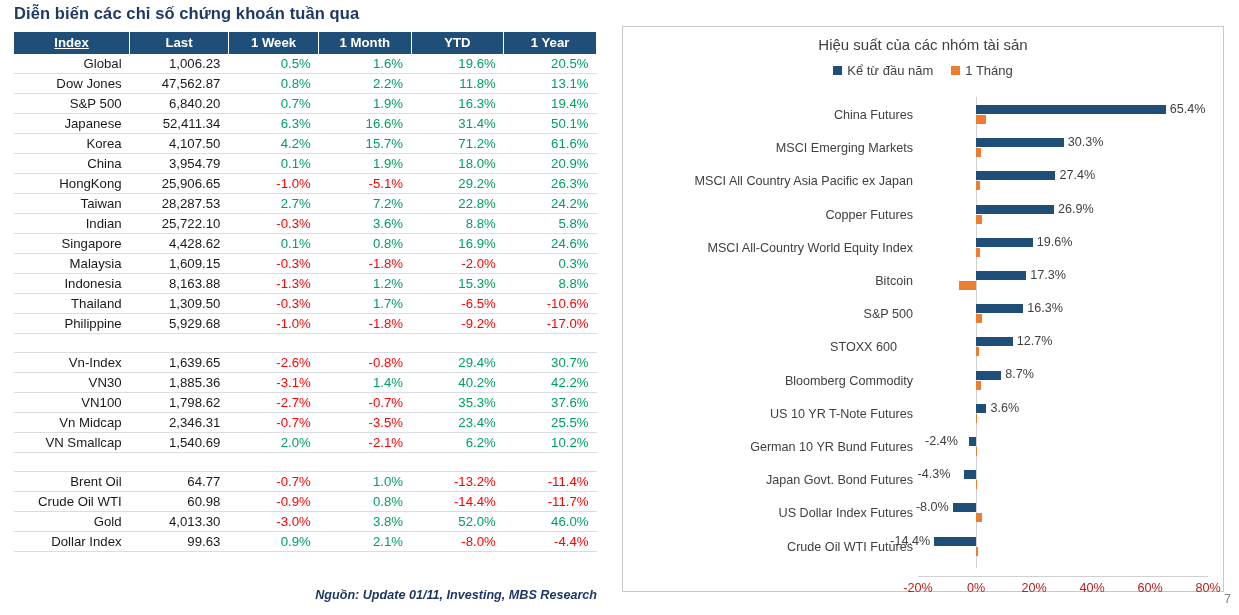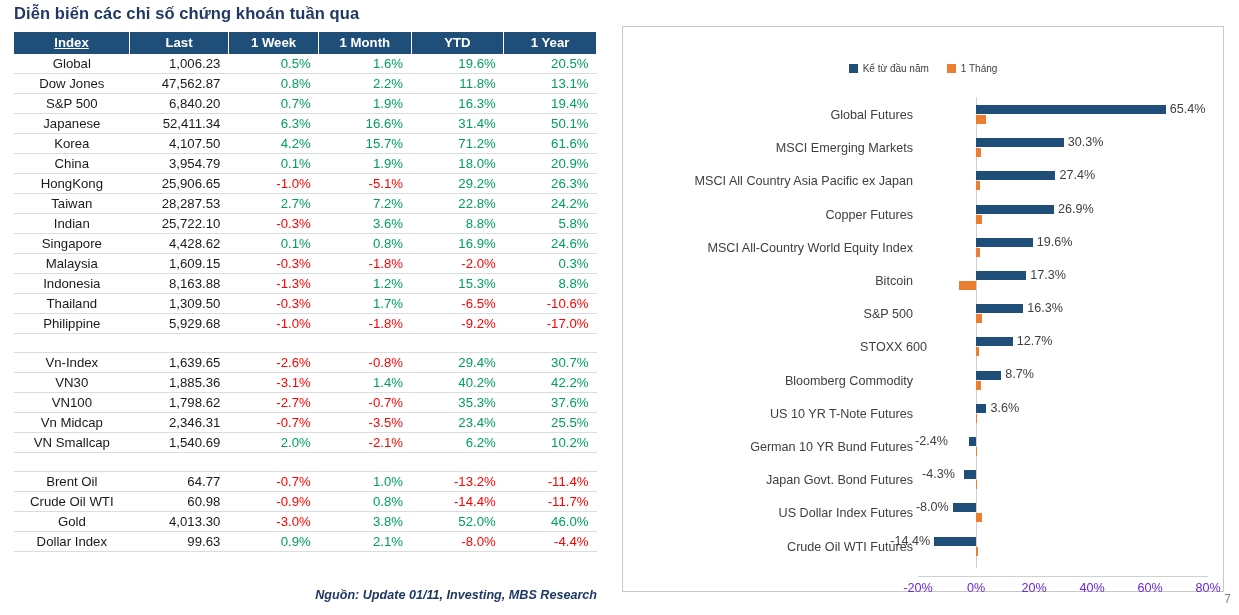--- a/index.html
+++ b/index.html
@@ -53,21 +53,21 @@
   table.idx th.col-last  { width: 95px; }
   table.idx th.col-num   { width: 95px; }
 
   table.idx td {
     padding: 1.5px 8px 1.5px 8px;
     border-bottom: 1px solid #d9dde3;
     white-space: nowrap;
     font-size: 13.2px;
     line-height: 16px;
   }
-  table.idx td.name { text-align: center; }
+  table.idx td.name { text-align: right; }
   table.idx td.num  { text-align: right; }
   table.idx tr.spacer td {
     height: 15px;
     border-bottom: 1px solid #d9dde3;
   }
   .pos { color: #00A060; }
   .neg { color: #FF0000; }
   .neu { color: #1a1a1a; }
 
   #source-note {
@@ -103,21 +103,21 @@
     color: #404040;
   }
   #chart-legend {
     position: absolute;
     left: 0;
     top: 36px;
     width: 100%;
     display: flex;
     justify-content: center;
     gap: 18px;
-    font-size: 10px;
+    font-size: 13px;
     color: #404040;
     align-items: center;
   }
   .legend-item { display: flex; align-items: center; gap: 5px; }
   .legend-swatch {
     width: 9px; height: 9px; display: inline-block;
   }
 
   
   #plot {
@@ -149,21 +149,21 @@
     white-space: nowrap;
     line-height: 13px;
   }
   .axis-line {
     position: absolute;
     background: #d0d0d0;
   }
   .tick-label {
     position: absolute;
     font-size: 12.6px;
-    color: #6d28d9;
+    color: #b91c1c;
     text-align: center;
     white-space: nowrap;
   }
   #page-number {
     position: absolute;
     right: 8px;
     top: 592px;
     font-size: 12px;
     color: #808080;
   }
@@ -375,33 +375,34 @@
           <td class="num pos">2.1%</td>
           <td class="num neg">-8.0%</td>
           <td class="num neg">-4.4%</td>
         </tr>
       </tbody>
   </table>
 </div>
 <div id="source-note">Nguồn: Update 01/11, Investing, MBS Research</div>
 
 <div id="chart-panel">
+  <div id="chart-title">Hiệu suất của các nhóm tài sản</div>
   <div id="chart-legend">
     <span class="legend-item">
       <span class="legend-swatch" id="legend-swatch-0" style="background: rgb(31, 78, 121);"></span>
       <span>Kể từ đầu năm</span>
     </span>
     <span class="legend-item">
       <span class="legend-swatch" id="legend-swatch-1" style="background: rgb(237, 125, 49);"></span>
       <span>1 Tháng</span>
     </span>
   </div>
   <div id="plot">
       <div class="axis-line" style="left: 352.5px; top: 12px; width: 1px; height: 470.8px;"></div>
-      <div class="cat-label" style="top: 23px; right: 310px;">Global Futures</div>
+      <div class="cat-label" style="top: 23px; right: 310px;">China Futures</div>
       <div class="bar ytd" style="left: 353px; width: 189.66px; top: 20px;"></div>
       <div class="bar-label" style="top: 18px; left: 546.66px;">65.4%</div>
       <div class="bar m1" style="left: 353px; width: 9.86px; top: 30px;"></div>
       <div class="cat-label" style="top: 56.2px; right: 310px;">MSCI Emerging Markets</div>
       <div class="bar ytd" style="left: 353px; width: 87.87px; top: 53.2px;"></div>
       <div class="bar-label" style="top: 51.2px; left: 444.87px;">30.3%</div>
       <div class="bar m1" style="left: 353px; width: 4.64px; top: 63.2px;"></div>
       <div class="cat-label" style="top: 89.4px; right: 310px;">MSCI All Country Asia Pacific ex Japan</div>
       <div class="bar ytd" style="left: 353px; width: 79.46px; top: 86.4px;"></div>
       <div class="bar-label" style="top: 84.4px; left: 436.46px;">27.4%</div>
@@ -415,39 +416,39 @@
       <div class="bar-label" style="top: 150.8px; left: 413.84px;">19.6%</div>
       <div class="bar m1" style="left: 353px; width: 4.35px; top: 162.8px;"></div>
       <div class="cat-label" style="top: 189px; right: 310px;">Bitcoin</div>
       <div class="bar ytd" style="left: 353px; width: 50.17px; top: 186px;"></div>
       <div class="bar-label" style="top: 184px; left: 407.17px;">17.3%</div>
       <div class="bar m1" style="left: 336.18px; width: 16.82px; top: 196px;"></div>
       <div class="cat-label" style="top: 222.2px; right: 310px;">S&amp;P 500</div>
       <div class="bar ytd" style="left: 353px; width: 47.27px; top: 219.2px;"></div>
       <div class="bar-label" style="top: 217.2px; left: 404.27px;">16.3%</div>
       <div class="bar m1" style="left: 353px; width: 5.51px; top: 229.2px;"></div>
-      <div class="cat-label" style="top: 255.4px; right: 296px; margin-left: 28px;">STOXX 600</div>
+      <div class="cat-label" style="top: 255.4px; right: 326px; margin-left: 28px;">STOXX 600</div>
       <div class="bar ytd" style="left: 353px; width: 36.83px; top: 252.4px;"></div>
       <div class="bar-label" style="top: 250.4px; left: 393.83px;">12.7%</div>
       <div class="bar m1" style="left: 353px; width: 3.48px; top: 262.4px;"></div>
       <div class="cat-label" style="top: 288.6px; right: 310px; margin-left: 10px;">Bloomberg Commodity</div>
       <div class="bar ytd" style="left: 353px; width: 25.23px; top: 285.6px;"></div>
       <div class="bar-label" style="top: 283px; left: 382.23px;">8.7%</div>
       <div class="bar m1" style="left: 353px; width: 4.64px; top: 295.6px;"></div>
       <div class="cat-label" style="top: 321.8px; right: 310px;">US 10 YR T-Note Futures</div>
       <div class="bar ytd" style="left: 353px; width: 10.44px; top: 318.8px;"></div>
       <div class="bar-label" style="top: 316.8px; left: 367.44px;">3.6%</div>
       <div class="bar m1" style="left: 353px; width: 1.16px; top: 328.8px;"></div>
       <div class="cat-label" style="top: 355px; right: 310px;">German 10 YR Bund Futures</div>
       <div class="bar ytd" style="left: 346.04px; width: 6.96px; top: 352px;"></div>
-      <div class="bar-label" style="top: 350px; left: 283px; text-align: right; width: 42px;">-2.4%</div>
+      <div class="bar-label" style="top: 350px; left: 302px; width: 42px;">-2.4%</div>
       <div class="bar m1" style="left: 353px; width: 1px; top: 362px;"></div>
       <div class="cat-label" style="top: 388.2px; right: 310px;">Japan Govt. Bond Futures</div>
       <div class="bar ytd" style="left: 340.53px; width: 12.47px; top: 385.2px;"></div>
-      <div class="bar-label" style="top: 383.2px; left: 294.53px; text-align: center; width: 42px;">-4.3%</div>
+      <div class="bar-label" style="top: 383.2px; left: 294.53px; text-align: left; width: 42px;">-4.3%</div>
       <div class="bar m1" style="left: 353px; width: 1px; top: 395.2px;"></div>
       <div class="cat-label" style="top: 421.4px; right: 310px;">US Dollar Index Futures</div>
       <div class="bar ytd" style="left: 329.8px; width: 23.2px; top: 418.4px;"></div>
       <div class="bar-label" style="top: 416.4px; left: 283.8px; text-align: right; width: 42px;">-8.0%</div>
       <div class="bar m1" style="left: 353px; width: 6.09px; top: 428.4px;"></div>
       <div class="cat-label" style="top: 454.6px; right: 310px;">Crude Oil WTI Futures</div>
       <div class="bar ytd" style="left: 311.24px; width: 41.76px; top: 451.6px;"></div>
       <div class="bar-label" style="top: 449.6px; left: 265.24px; text-align: right; width: 42px;">-14.4%</div>
       <div class="bar m1" style="left: 353px; width: 2.32px; top: 461.6px;"></div>
       <div class="axis-line" style="left: 295px; width: 290px; top: 490.8px; height: 1px;"></div>

